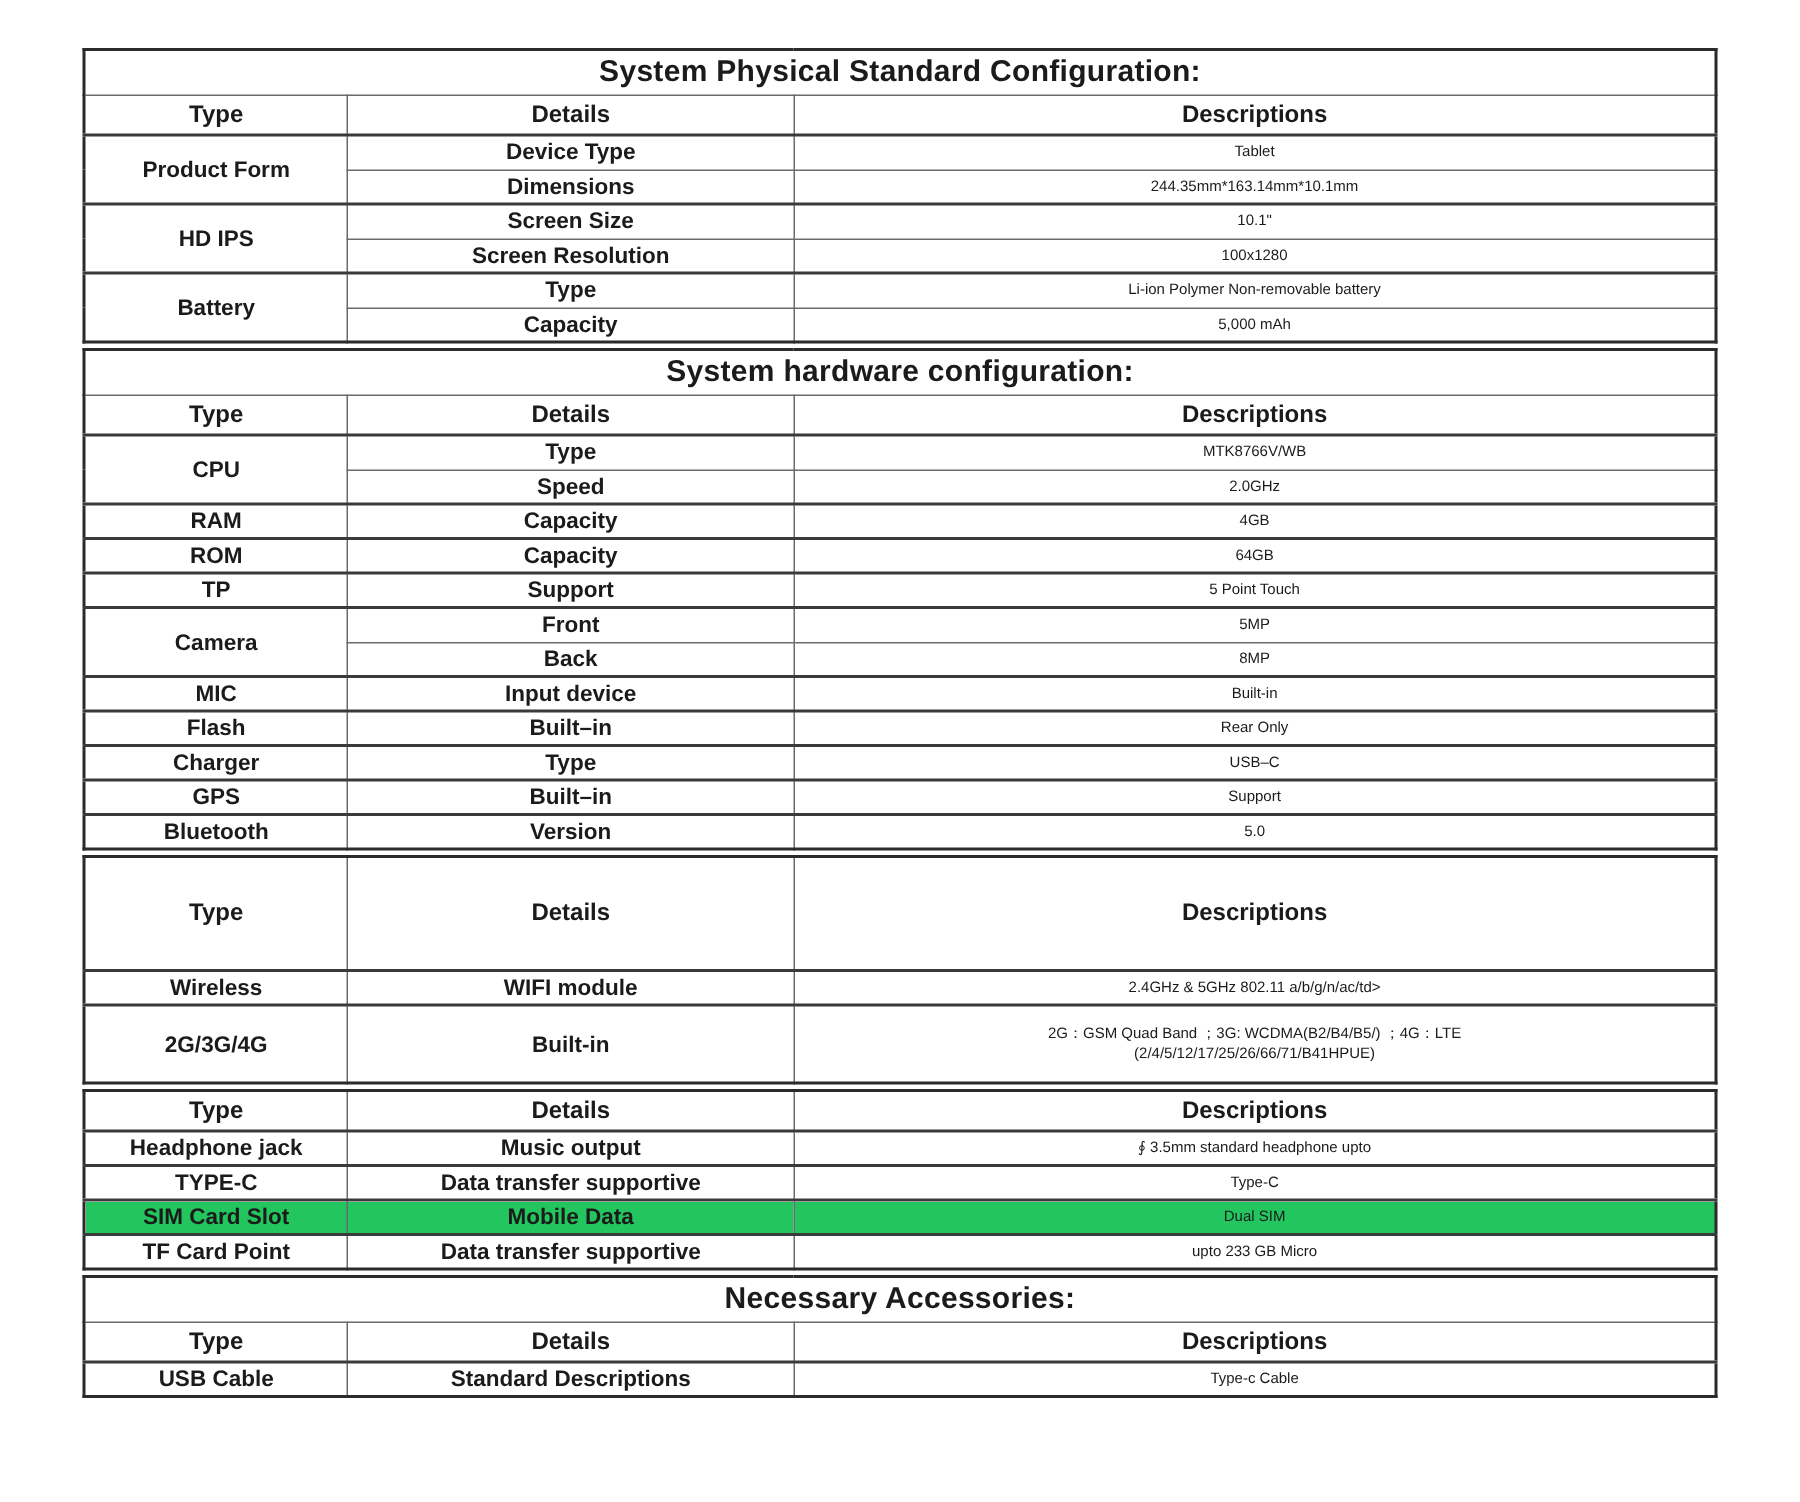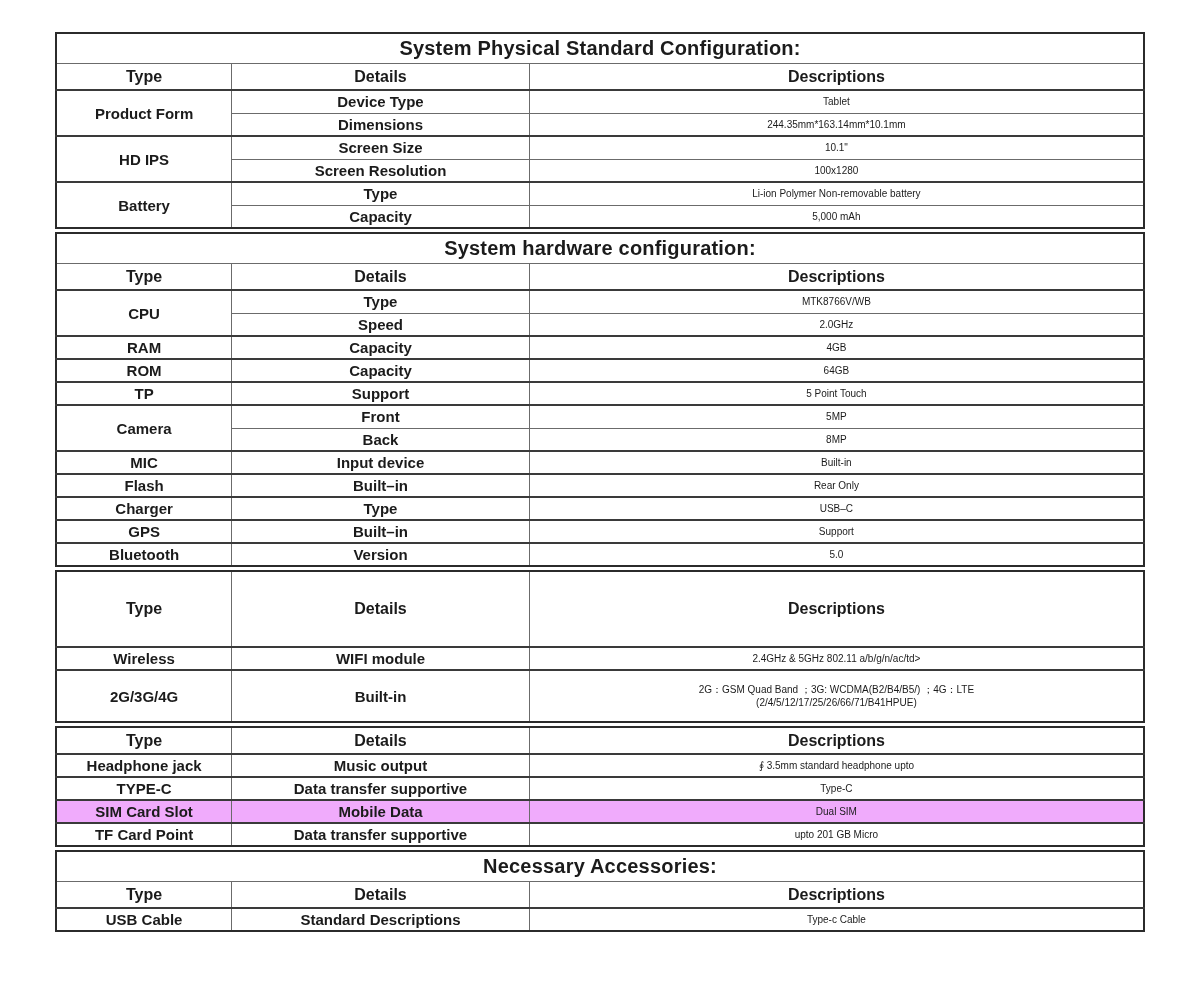--- a/index.html
+++ b/index.html
@@ -267,31 +267,31 @@
       </tr>
     </tbody>
     <tbody class="group">
       <tr class="data-row">
         <td class="type-cell">TYPE-C</td>
         <td class="detail-cell">Data transfer supportive</td>
         <td class="desc-cell">Type-C</td>
       </tr>
     </tbody>
     <tbody class="group">
-      <tr class="data-row" style="background-color: #f0abfc;">
+      <tr class="data-row" style="background-color: #22c55e;">
         <td class="type-cell">SIM Card Slot</td>
         <td class="detail-cell">Mobile Data</td>
         <td class="desc-cell">Dual SIM</td>
       </tr>
     </tbody>
     <tbody class="group">
       <tr class="data-row">
         <td class="type-cell">TF Card Point</td>
         <td class="detail-cell">Data transfer supportive</td>
-        <td class="desc-cell">upto 201 GB Micro</td>
+        <td class="desc-cell">upto 233 GB Micro</td>
       </tr>
     </tbody>
   </table>
 
   <table class="spec-table">
     <colgroup>
         <col class="c-type">
         <col class="c-detail">
         <col class="c-desc">
       </colgroup>

